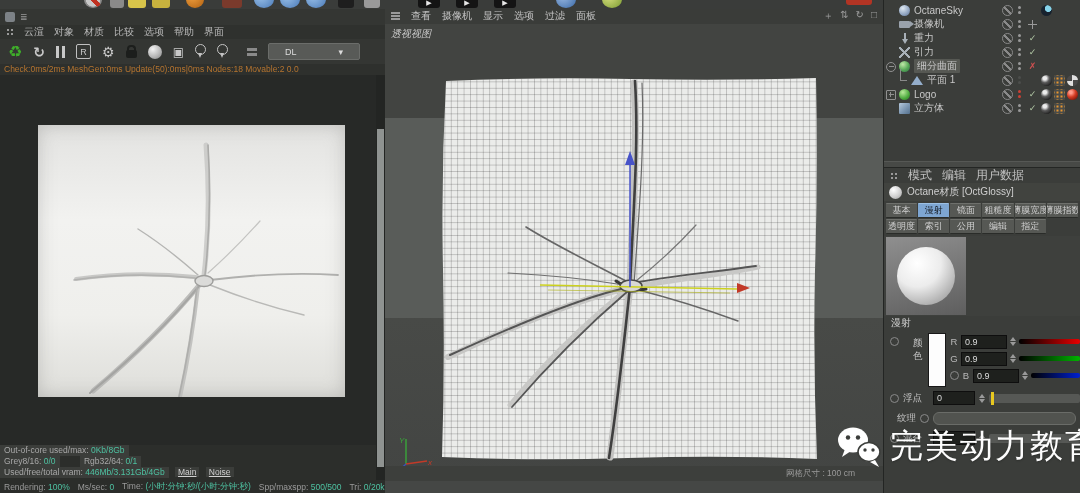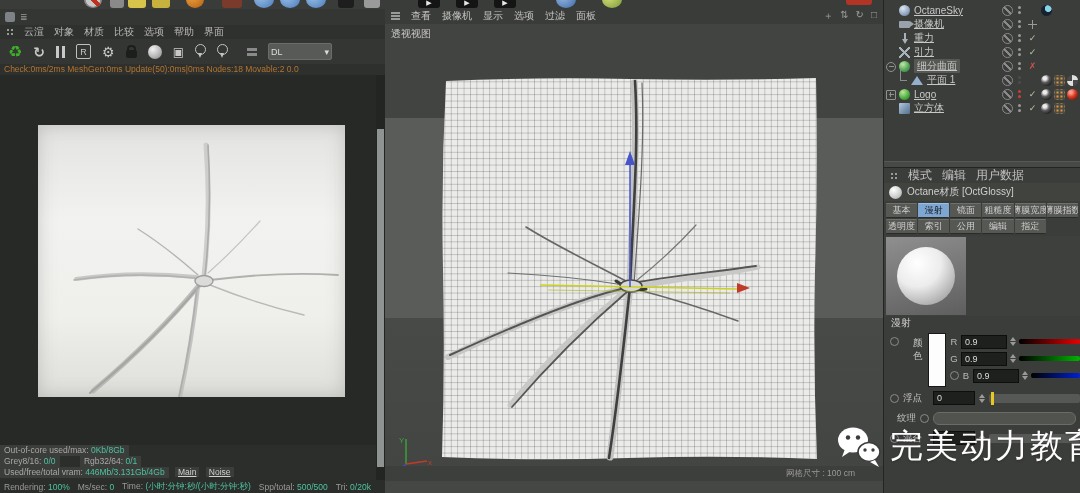--- a/index.html
+++ b/index.html
@@ -46,21 +46,21 @@
   .i-r{width:13px;height:13px;border:1px solid #c0c0c0;border-radius:2px;color:#c8c8c8;font-size:9px;display:flex;align-items:center;justify-content:center;}
   .i-gear{color:#c8c8c8;font-size:14px;}
   .i-lock{width:11px;height:8px;background:#1c1e1c;border-radius:2px;position:relative;margin-top:5px;}
   .i-lock::before{content:"";position:absolute;top:-5px;left:1.5px;width:5px;height:5px;border:2px solid #1c1e1c;border-bottom:none;border-radius:4px 4px 0 0;}
   .i-ball{width:14px;height:14px;border-radius:50%;background:radial-gradient(circle at 35% 30%,#f2f2f2,#b8b8b8 55%,#828282);}
   .i-region{color:#c8c8c8;font-size:12px;}
   .i-pin{width:9px;height:9px;border:1.5px solid #c4c4c4;border-radius:50%;position:relative;margin-bottom:4px;}
   .i-pin::after{content:"";position:absolute;left:2.5px;top:8px;border-left:2px solid transparent;border-right:2px solid transparent;border-top:5px solid #c4c4c4;}
   .i-dbl{display:inline-flex;flex-direction:column;gap:2px;margin-left:8px;}
   .i-dbl i{width:10px;height:3px;background:#8a8a8a;}
-  .lv-dd{width:58px;height:15px;background:#585a57;border:1px solid #6b6d6a;border-radius:2px;display:flex;align-items:center;font-size:9px;color:#dcdcdc;padding:0 2px;justify-content:space-between;}
+  .lv-dd{width:58px;height:15px;background:#585a57;border:1px solid #6b6d6a;border-radius:2px;display:flex;align-items:center;font-size:9px;color:#dcdcdc;padding:0 16px;justify-content:space-between;}
   .lv-stats{height:11px;background:#2e302d;font-size:8.5px;color:#b5742f;padding:0 4px;line-height:11px;white-space:nowrap;overflow:hidden;}
   .lv-canvas{position:absolute;left:0;top:66px;right:9px;bottom:48px;background:#272927;overflow:hidden;}
   .render-img{position:absolute;left:38px;top:50px;width:307px;height:272px;background:linear-gradient(#e3e3e1,#f2f2f0 35%,#efefec 70%,#dededa);box-shadow:inset 0 0 18px rgba(120,120,118,.35);}
   .render-img svg{position:absolute;left:0;top:0;}
   .lv-scroll{position:absolute;right:0;top:66px;bottom:13px;width:9px;background:#232523;}
   .lv-thumb{position:absolute;left:1px;right:1px;top:54px;height:338px;background:#8f9391;}
   .lv-status{position:absolute;left:0;right:9px;bottom:13px;height:35px;background:#2c2e2b;font-size:8.5px;color:#a8a8a8;}
   .lv-status .row{height:11px;line-height:11px;white-space:nowrap;}
   .chip{display:inline-block;background:#3b3d3a;padding:0 4px;height:11px;}
   .teal{color:#4ec2a2;}
@@ -68,37 +68,37 @@
   .lv-renderbar{position:absolute;left:0;right:0;bottom:0;height:13px;background:#2b2d2a;font-size:8.5px;color:#9a9a9a;display:flex;align-items:center;gap:8px;padding:0 4px;white-space:nowrap;overflow:hidden;}
   .lv-renderbar b{font-weight:normal;color:#4ec2a2;}
 
   
   #vp{position:absolute;left:385px;top:8px;width:498px;height:485px;background:#454745;}
   .vp-menubar{height:16px;background:#3a3c39;display:flex;align-items:center;gap:11px;padding:0 6px;font-size:10px;color:#c3c3c3;}
   .burger{display:inline-flex;flex-direction:column;gap:1.5px;}
   .burger i{width:9px;height:1.5px;background:#9a9a9a;}
   .vp-nav{margin-left:auto;display:flex;gap:7px;color:#9c9c9c;font-size:10px;}
   .vp-canvas{position:absolute;left:0;top:16px;right:0;bottom:15px;overflow:hidden;
-    background:linear-gradient(#424441 0,#424441 94px,#595c59 94px,#595c59 294px,#484a47 294px,#434543 100%);}
+    background:linear-gradient(#424441 0,#424441 94px,#595c59 94px,#595c59 294px,#484a47 294px,#434543 100%);font-style:italic;}
   .vp-label{position:absolute;left:6px;top:3px;font-size:10px;color:#c8c8c8;z-index:3;}
   .mesh{position:absolute;left:53px;top:51px;}
   .axis3{position:absolute;left:4px;top:408px;}
   .vp-bottombar{position:absolute;left:0;right:0;bottom:12px;height:15px;background:#3d3f3c;font-size:8.5px;color:#9a9a9a;display:flex;align-items:center;justify-content:flex-end;padding-right:28px;}
 
   
   #rp{position:absolute;left:883px;top:0;width:197px;height:493px;background:#3b3d3a;border-left:1px solid #232523;box-sizing:border-box;}
   .om{position:relative;height:158px;overflow:hidden;padding-top:3px;}
   .om-row{position:relative;height:14px;display:flex;align-items:center;padding-left:15px;font-size:10px;color:#c8c8c8;}
   .om-row.child{padding-left:27px;}
   .om-row .conn{position:absolute;left:16px;top:-4px;width:6px;height:11px;border-left:1px solid #8a8a8a;border-bottom:1px solid #8a8a8a;}
   .om-exp{position:absolute;left:2px;top:2.5px;width:8px;height:8px;border:1px solid #909090;border-radius:50%;}
   .om-exp::after{content:"";position:absolute;left:1.5px;top:3px;width:5px;height:1px;background:#909090;}
   .om-exp.plus{border-radius:1px;}
   .om-exp.plus::before{content:"";position:absolute;left:3px;top:1.5px;width:1px;height:5px;background:#909090;}
-  .om-name{white-space:nowrap;text-decoration:underline;}
+  .om-name{white-space:nowrap;}
   .om-name.sel{background:#565853;padding:0 3px;border-radius:1px;}
   .t-slash{position:absolute;left:118px;top:2px;width:9px;height:9px;border:1px solid #8a8a8a;border-radius:50%;background:linear-gradient(45deg,transparent 42%,#8a8a8a 42% 56%,transparent 56%);}
   .t-dots{position:absolute;left:134px;top:2.5px;display:flex;flex-direction:column;gap:2px;}
   .t-dots i{width:3px;height:3px;border-radius:50%;background:#9a9a9a;}
   .t-dots.red i{background:#cc4034;}
   .t-dots.dark i{background:#4c4e4b;}
   .t-status{position:absolute;left:142px;top:0;width:13px;height:14px;display:flex;align-items:center;justify-content:center;font-size:9px;}
   .ck{color:#b2c9a6;}
   .cx{color:#d05050;}
   .i-target{width:9px;height:9px;background:
@@ -278,21 +278,21 @@
         </span>
         <span class="lv-btn">Main</span>
         <span class="lv-btn">Noise</span>
       </div>
     </div>
 
     <div class="lv-renderbar">
       <span><span>Rendering:</span> <b>100%</b></span>
       <span><span>Ms/sec:</span> <b>0</b></span>
       <span><span>Time:</span> <b>(小时:分钟:秒/(小时:分钟:秒)</b></span>
-      <span><span>Spp/total:</span> <b>500/500</b></span>
+      <span><span>Spp/maxspp:</span> <b>500/500</b></span>
       <span><span>Tri:</span> <b>0/20k</b></span>
 
     </div>
   </div>
 
   <div id="vp">
     <div class="vp-menubar">
       <span class="burger">
           <i></i>
           <i></i>

